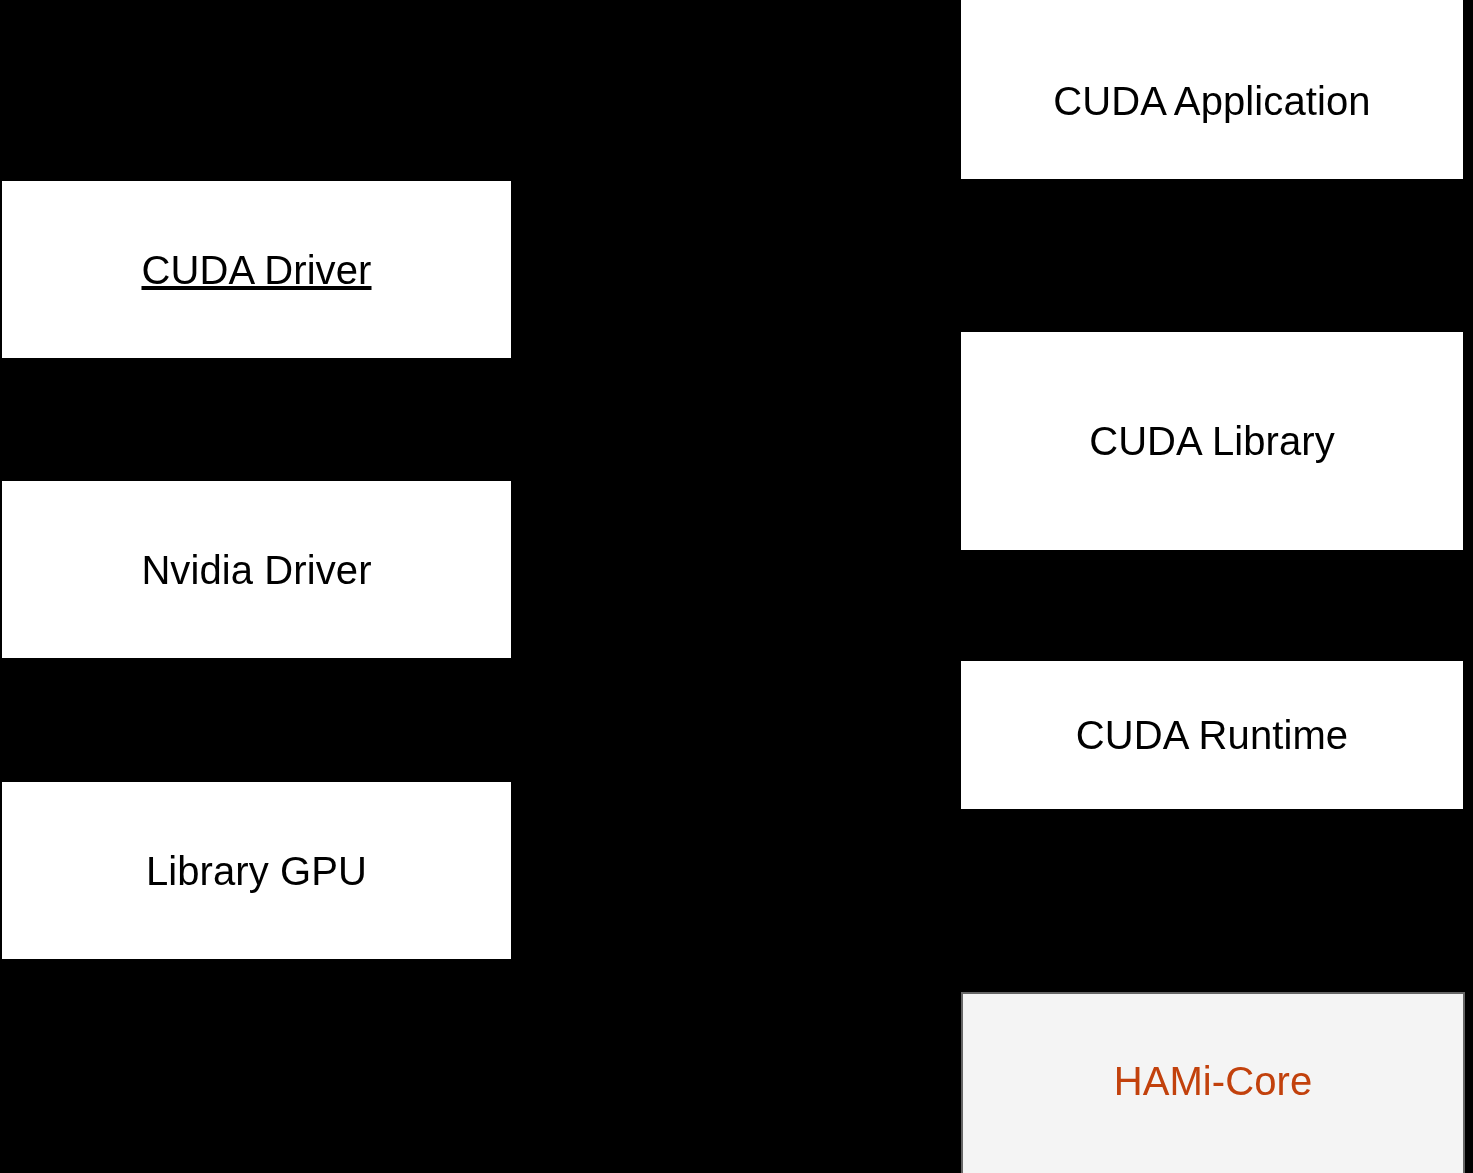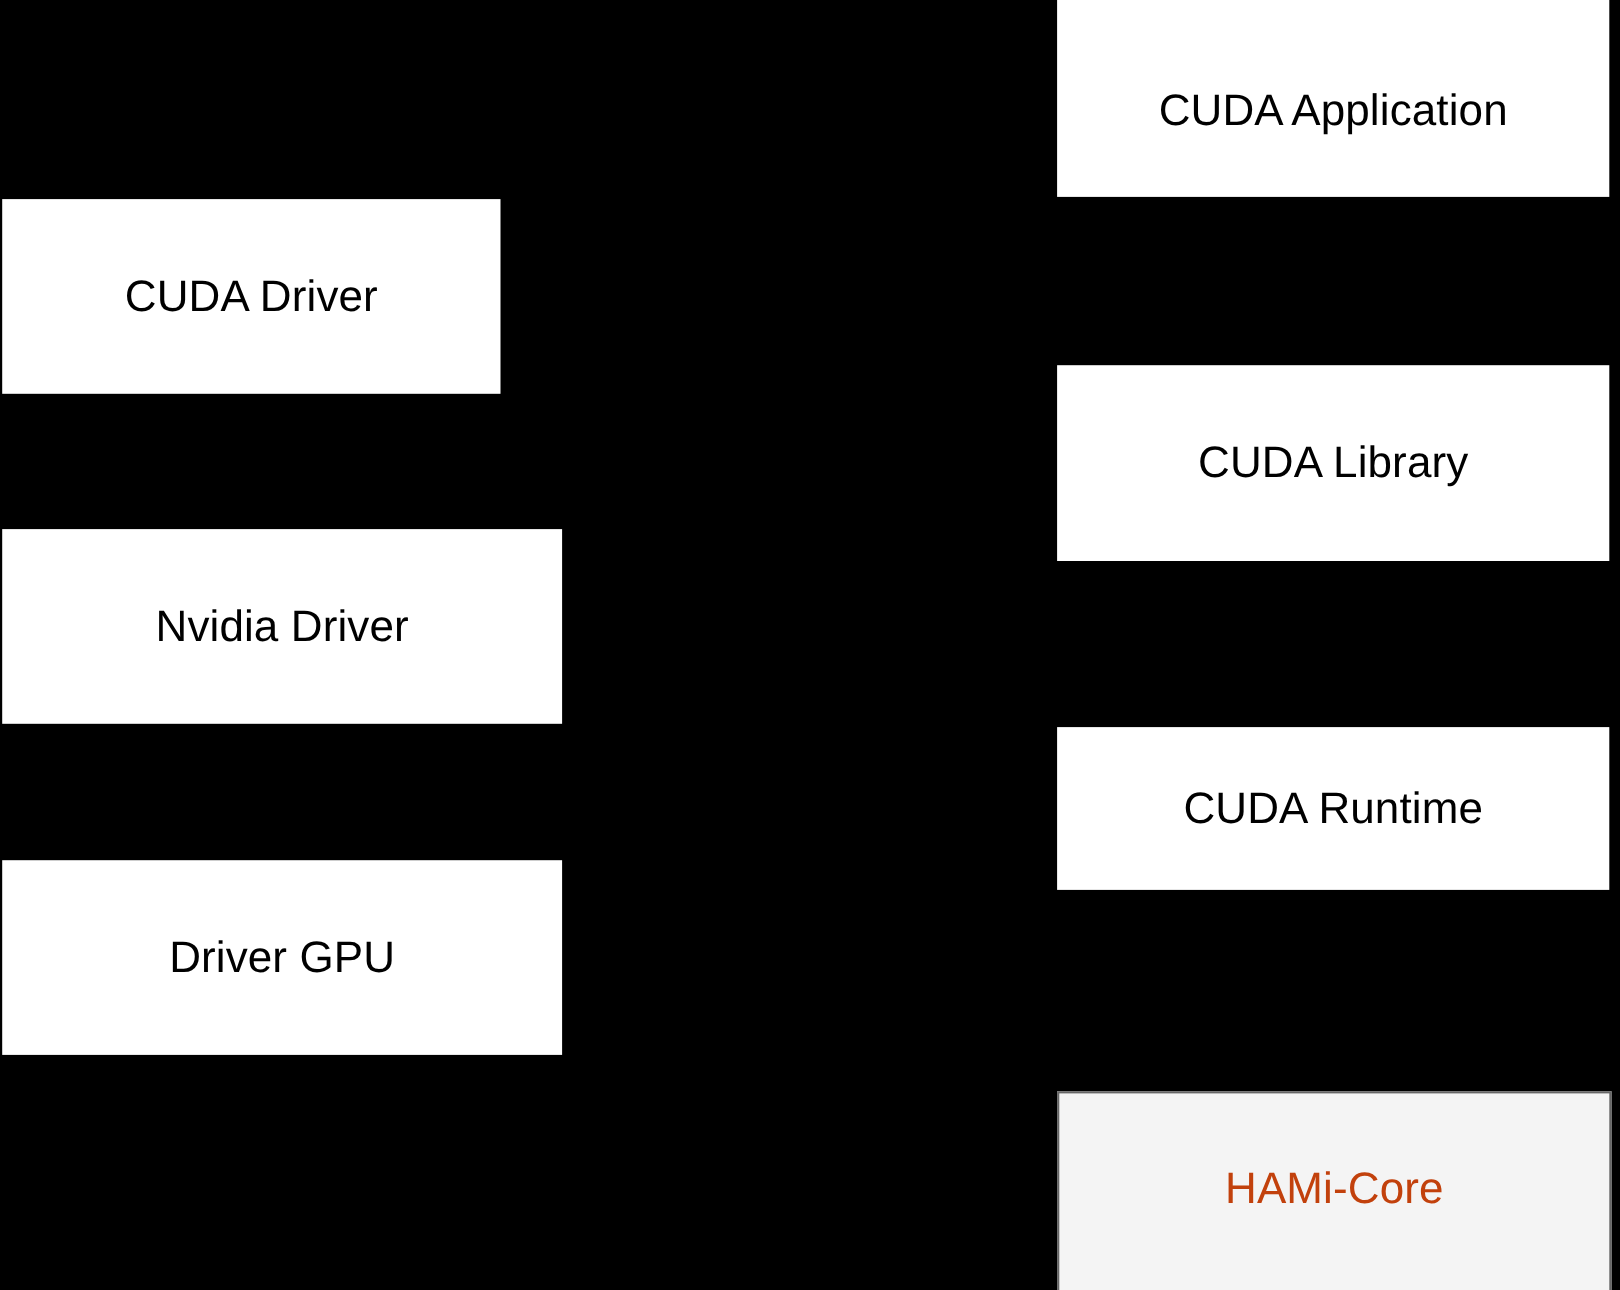--- a/index.html
+++ b/index.html
@@ -40,27 +40,27 @@
     white-space: nowrap;
   }
   .label-dark {
     color: #000000;
   }
   .label-muted {
     color: #333333;
   }
 
   
-  #node-cuda-driver   { left: 2px;   top: 181px; width: 453px; height: 177px; }
+  #node-cuda-driver   { left: 2px;   top: 181px; width: 509px; height: 177px; text-decoration: underline; }
   #node-nvidia-driver { left: 2px;   top: 481px; width: 509px; height: 177px; }
   #node-nvidia-gpu    { left: 2px;   top: 782px; width: 509px; height: 177px; }
 
   
   #node-cuda-application { left: 961px; top: -22px;  width: 502px; height: 201px; }
-  #node-cuda-library     { left: 961px; top: 332px;  width: 502px; height: 178px; }
+  #node-cuda-library     { left: 961px; top: 332px;  width: 502px; height: 218px; }
   #node-cuda-runtime     { left: 961px; top: 661px;  width: 502px; height: 148px; }
   #node-hami-core        { left: 961px; top: 992px;  width: 504px; height: 200px; }
 
   
   #node-cuda-application .node-label { transform: translateY(22px); }
   #node-cuda-library .node-label     { transform: translateY(0px); }
   #node-cuda-runtime .node-label     { transform: translateY(0px); }
   #node-hami-core .node-label        { transform: translateY(-11px); }
   #node-cuda-driver .node-label      { transform: translateY(0px); }
   #node-nvidia-driver .node-label    { transform: translateY(0px); }
@@ -73,21 +73,21 @@
 
   <div class="node node-plain" id="node-cuda-driver" style="background: rgb(255, 255, 255);">
     <span class="node-label label-dark" style="color: rgb(0, 0, 0);">CUDA Driver</span>
   </div>
 
   <div class="node node-plain" id="node-nvidia-driver" style="background: #ffffff;">
     <span class="node-label label-dark" style="color: rgb(0, 0, 0);">Nvidia Driver</span>
   </div>
 
   <div class="node node-plain" id="node-nvidia-gpu" style="background: rgb(255, 255, 255);">
-    <span class="node-label label-dark" style="color: rgb(0, 0, 0);">Driver GPU</span>
+    <span class="node-label label-dark" style="color: rgb(0, 0, 0);">Library GPU</span>
   </div>
 
   <div class="node node-plain" id="node-cuda-application" style="background: rgb(255, 255, 255);">
     <span class="node-label label-dark" style="color: rgb(0, 0, 0);">CUDA Application</span>
   </div>
 
   <div class="node node-plain" id="node-cuda-library" style="background: rgb(255, 255, 255);">
     <span class="node-label label-dark" style="color: rgb(0, 0, 0);">CUDA Library</span>
   </div>
 

